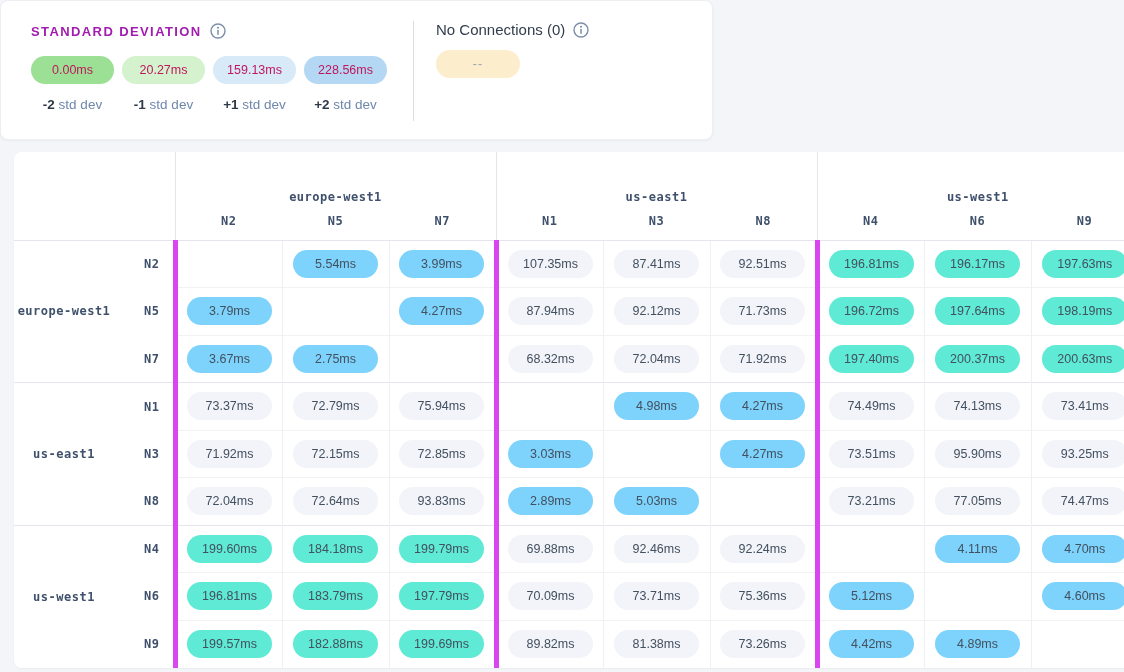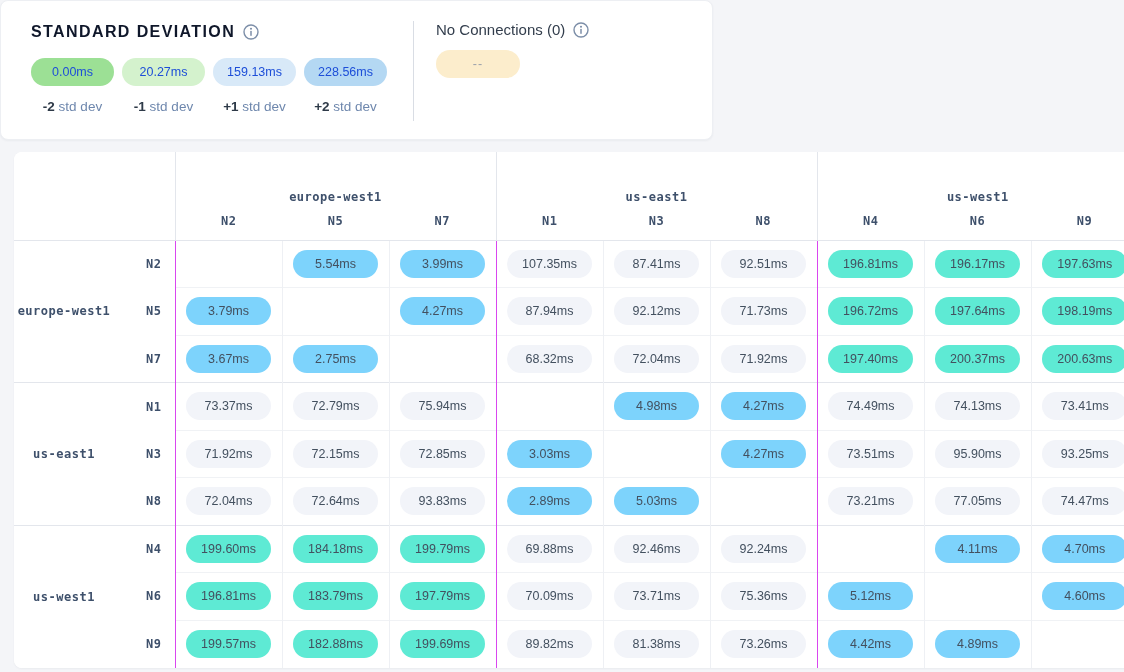--- a/index.html
+++ b/index.html
@@ -5,27 +5,27 @@
   * { margin:0; padding:0; box-sizing:border-box; }
   html,body { width:1124px; height:672px; overflow:hidden; background:#f4f5f8;
     font-family:"Liberation Sans", sans-serif; color:#44515f; }
 
   
   .top-card { position:absolute; left:0; top:0; width:713px; height:140px;
     background:#ffffff; border-radius:8px; border:1px solid #edeff3;
     box-shadow:0 1px 2px rgba(40,50,70,.05); display:flex; }
   .legend-section { padding:22px 26px 0 30px; flex:0 0 auto; }
   .legend-title-row { display:flex; align-items:center; gap:8px; margin-bottom:17px; }
-  .legend-title { font-size:16px; font-weight:bold; letter-spacing:1.4px;
-    color:#0f172a; }
+  .legend-title { font-size:13px; font-weight:bold; letter-spacing:1.4px;
+    color:#a21caf; }
   .info-icon { width:16px; height:16px; color:#7c8ea8; cursor:pointer; flex:0 0 auto; }
   .legend-pills { display:flex; gap:8px; }
   .legend-col { display:flex; flex-direction:column; align-items:center; width:83px; }
   .legend-pill { width:83px; height:28px; border-radius:14px; display:flex;
-    align-items:center; justify-content:center; font-size:12.5px; color:#1d4ed8; }
+    align-items:center; justify-content:center; font-size:12.5px; color:#be185d; }
   .legend-label { margin-top:13px; font-size:13.5px; color:#6e87ad; white-space:nowrap; }
   .legend-label b { color:#2e3a48; font-weight:bold; }
   .v-divider { width:1px; background:#d9dde4; margin:20px 0 18px 0; }
   .nc-section { padding:20px 0 0 22px; }
   .nc-title-row { display:flex; align-items:center; gap:8px; margin-bottom:12px; }
   .nc-label { font-size:15px; color:#323d4c; }
   .nc-pill { width:84px; height:28px; border-radius:14px; background:#fcedcc;
     display:flex; align-items:center; justify-content:center; font-size:12.5px;
     color:#9aa1ab; letter-spacing:1px; }
 
@@ -35,21 +35,21 @@
     box-shadow:0 1px 2px rgba(40,50,70,.05); }
   table.matrix { width:1124px; border-collapse:collapse; table-layout:fixed; }
   .matrix th, .matrix td { padding:0; text-align:center; vertical-align:middle;
     background:#ffffff; }
   .mono { font-family:"DejaVu Sans Mono", monospace; font-weight:bold;
     color:#3e506b; font-size:12px; letter-spacing:.5px; }
   tr.hdr1 th { height:56px; vertical-align:bottom; padding-bottom:4px; }
   tr.hdr2 th { height:32px; vertical-align:middle; padding-bottom:6px; }
   .gcol { border-left:1px solid #e3e6ec; }
   td.data { border-left:1px solid #eef0f4; }
-  td.data.gcol { border-left:1px solid #d946ef; }
+  td.data.gcol { border-left:5px solid #d946ef; }
   tr.in-group td { border-top:1px solid #f0f2f5; }
   tr.group-start td, tr.group-start th { border-top:1px solid #e3e6ec; }
   tbody tr { height:47.5px; }
   th.row-region { text-align:center; }
   th.row-node { text-align:right; padding-right:13px; }
   .pill { display:inline-block; min-width:85px; padding:7px 10px; border-radius:15px;
     font-size:12.5px; color:#43505f; }
   .pill.low  { background:#7dd3fc;text-align:center; }
   .pill.mid  { background:#f2f4f9; }
   .pill.high { background:#5eead4; }

